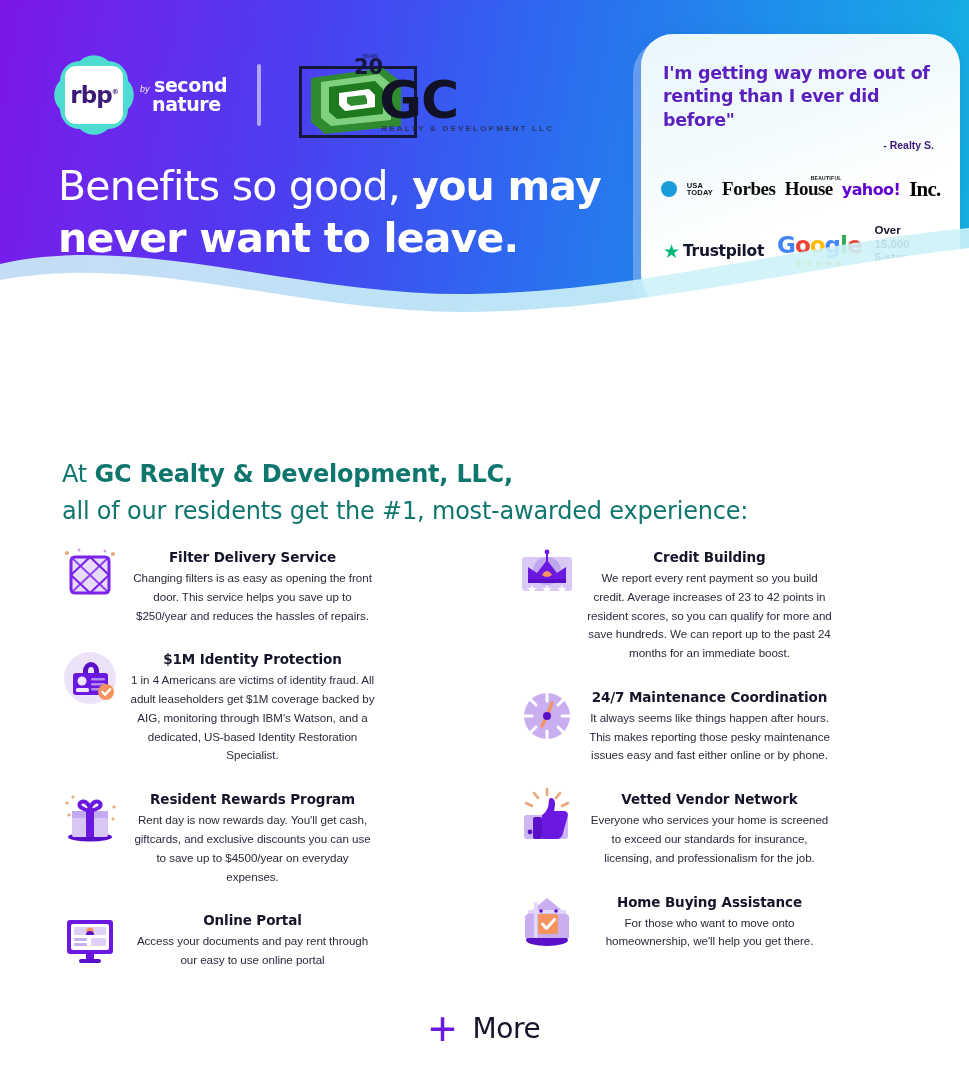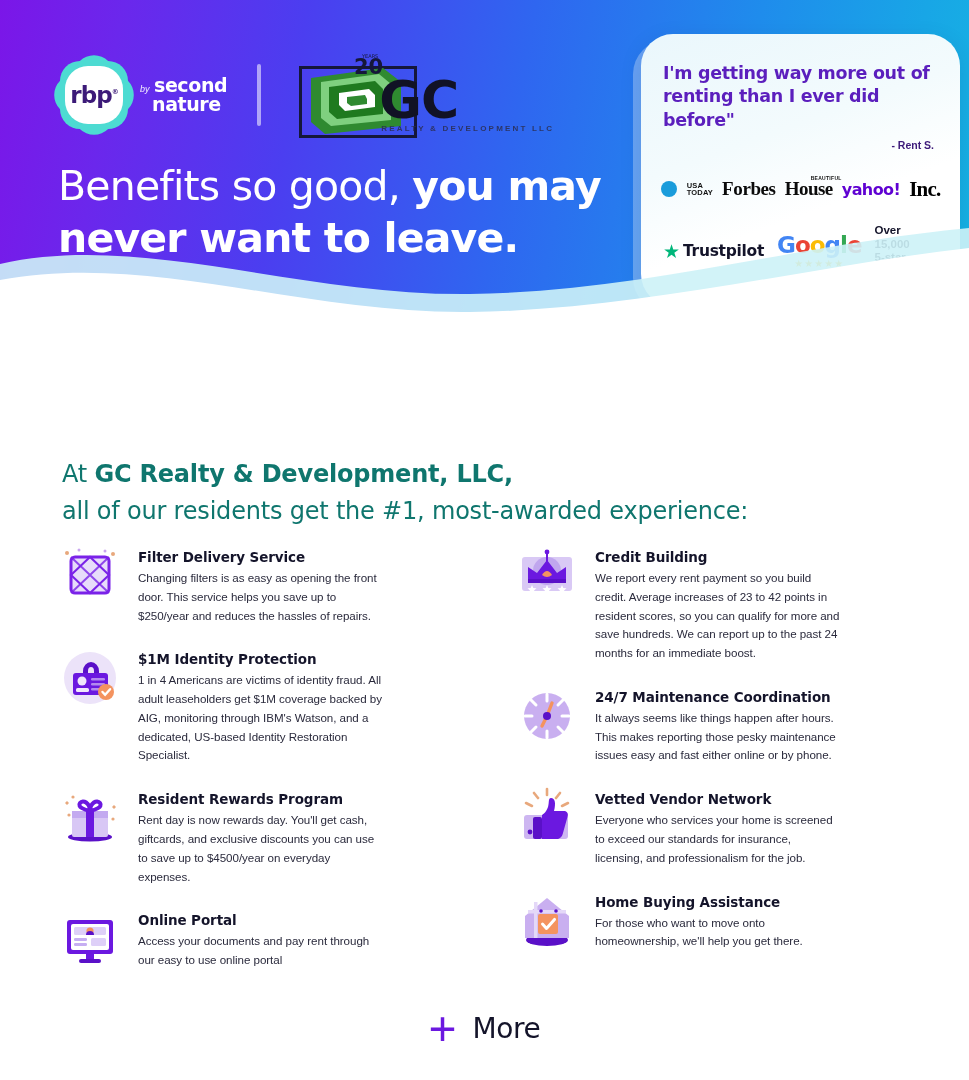--- a/index.html
+++ b/index.html
@@ -30,21 +30,21 @@
   .rbp-star {
     position:absolute; left:2px; top:2px; width:68px; height:68px;
     background:#4ddbd2; border-radius:20px; transform:rotate(45deg);
   }
   .rbp-star2 {
     position:absolute; left:2px; top:2px; width:68px; height:68px;
     background:#4ddbd2; border-radius:20px;
   }
   .rbp-card {
     position:absolute; left:7px; top:7px; width:58px; height:58px;
-    background:#ffffff; border-radius:23px;
+    background:#ffffff; border-radius:11px;
     display:flex; align-items:center; justify-content:center;
   }
   .rbp-text {
     font-size:23px; font-weight:bold; color:#3c1a78; letter-spacing:-1px;
     font-family:"DejaVu Sans", sans-serif;
   }
   .rbp-tm { font-size:7px; vertical-align:super; }
   .by-second {
     margin-left:10px; color:#ffffff; line-height:1.02;
   }
@@ -138,21 +138,21 @@
     position:absolute; left:62px; top:440px; width:700px;
     font-size:24px; color:#0f766e; line-height:1.55;
     letter-spacing:-.2px; font-family:"DejaVu Sans", sans-serif;margin-top:16px;
   }
   .section-title b { font-weight:bold; }
 
   .cols { position:absolute; left:0; top:545px; width:969px; }
   .col-left { position:absolute; left:58px; top:0; width:400px; }
   .col-right { position:absolute; left:515px; top:0; width:400px; }
 
-  .benefit { display:flex; gap:16px; margin-bottom:22px; }
+  .benefit { display:flex; gap:8px; margin-bottom:22px;text-align:center; }
   .benefit .ico { width:64px; min-width:64px; height:64px; display:flex; align-items:flex-start; justify-content:center; }
   .benefit .txt { padding-top:4px; }
   .b-title {
     font-size:13.5px; font-weight:bold; color:#14142a; margin-bottom:4px;
     letter-spacing:-.1px; font-family:"DejaVu Sans", sans-serif;
   }
   .b-desc {
     font-size:11.6px; color:#2a2a3c; line-height:1.62; letter-spacing:-.05px;
     max-width:245px;
   }
@@ -207,21 +207,21 @@
   </div>
 
   <div class="hero-headline">
     <span class="hl-light">Benefits so good, </span><b>you may</b><br>
     <b>never want to leave.</b>
   </div>
 
   <div class="tcard-shadow"></div>
   <div class="tcard">
     <div class="tcard-quote">I'm getting way more out of renting than I ever did before"</div>
-    <div class="tcard-attr">- Rent S.</div>
+    <div class="tcard-attr">- Realty S.</div>
 
     <div class="press-row">
       <div class="usa-today">
         <div class="usa-dot"></div>
         <div class="usa-txt">
           <div>USA</div>
           <div>TODAY</div>
         </div>
       </div>
       <div class="forbes">Forbes</div>

